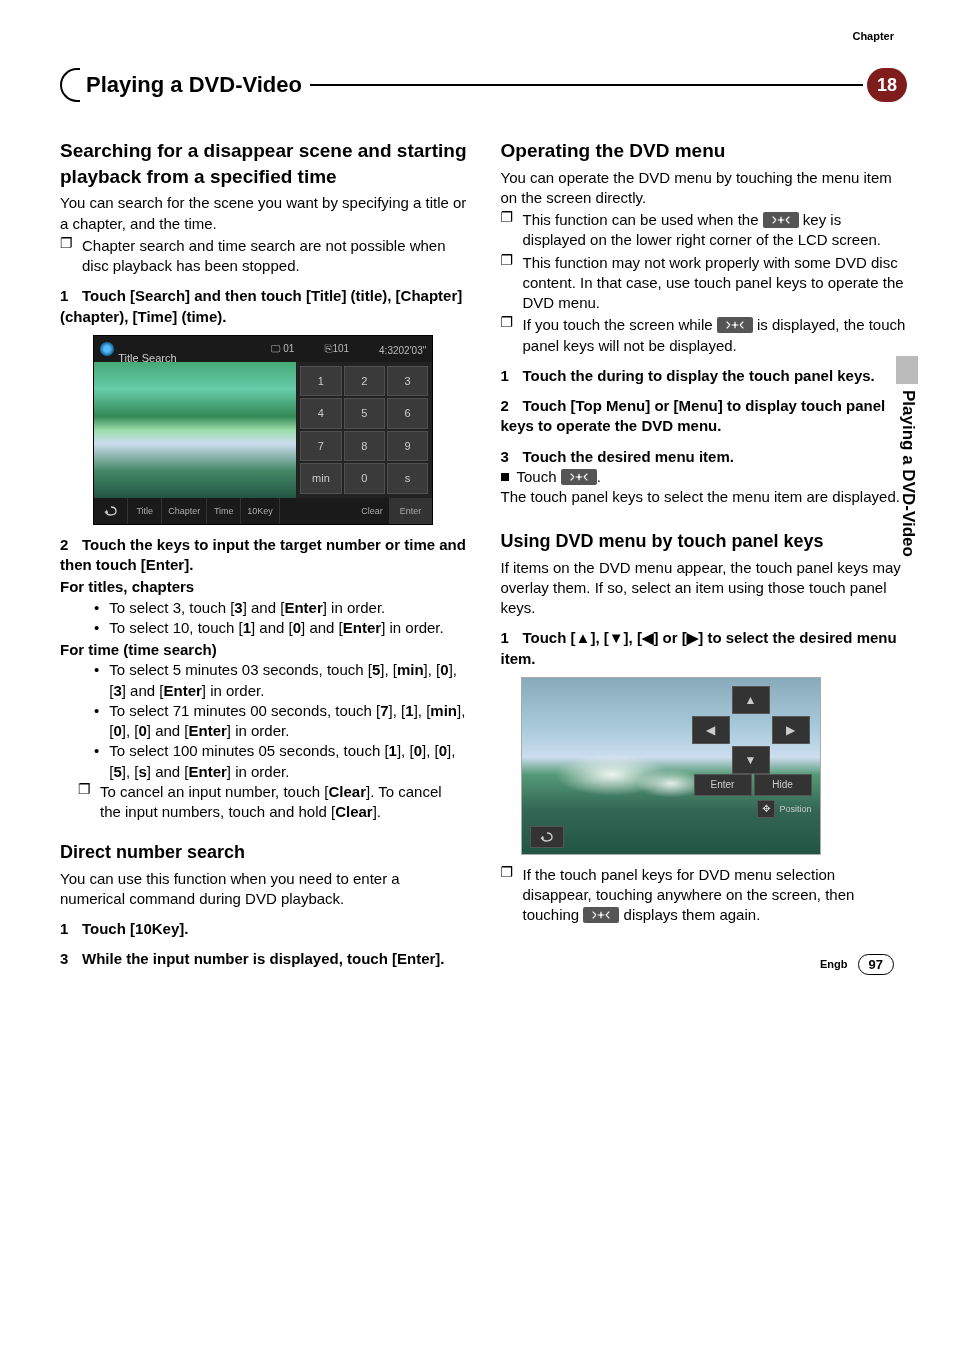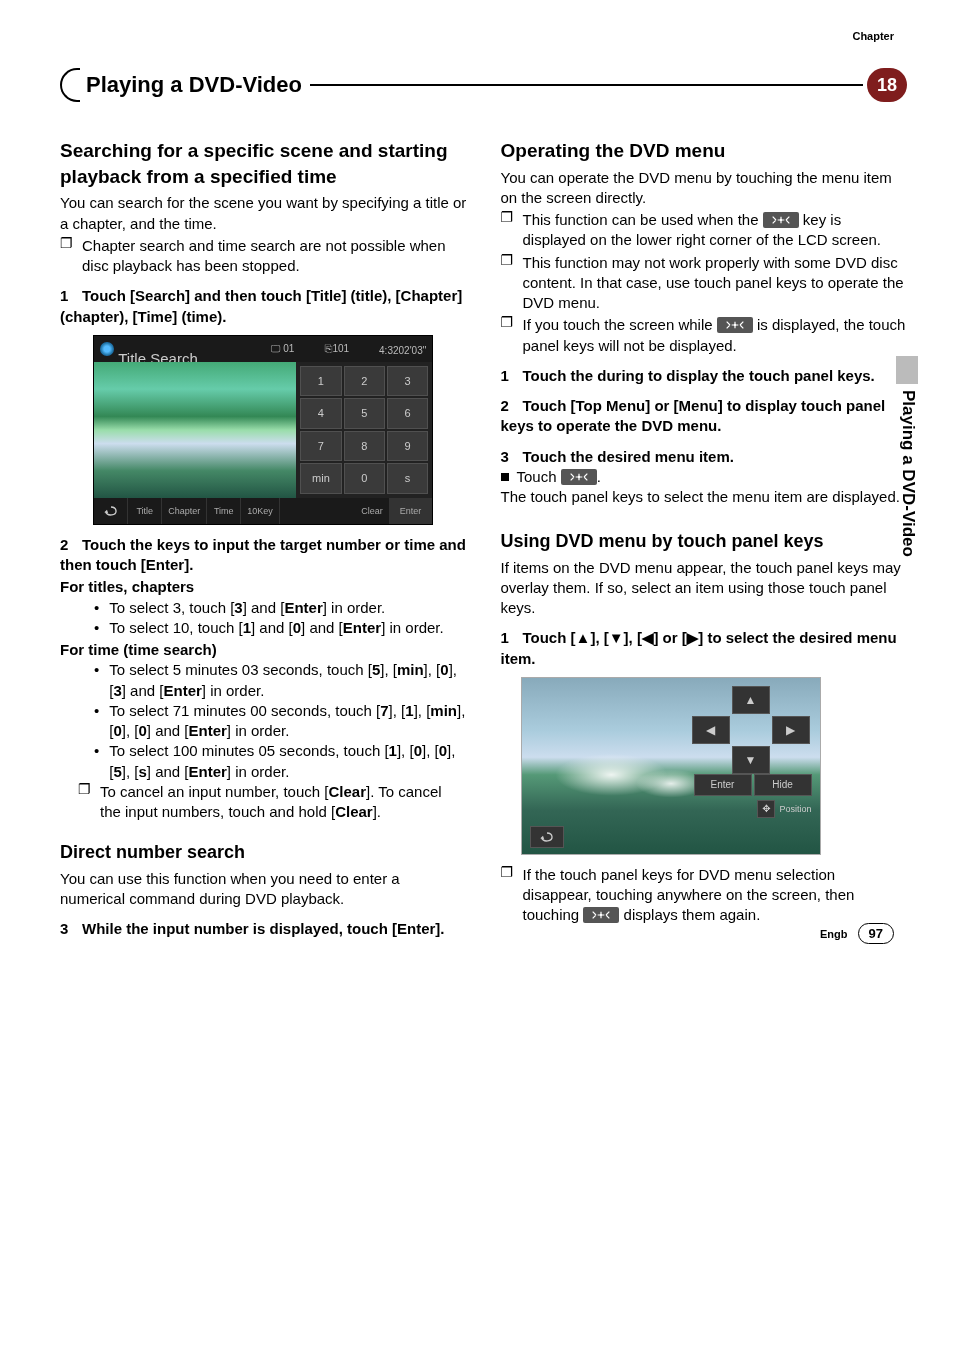--- a/index.html
+++ b/index.html
@@ -189,37 +189,37 @@
   <div class="title-bar">
     <div class="left-cap"></div>
     <div class="title-text">Playing a DVD-Video</div>
     <div class="line"></div>
     <div class="badge">18</div>
   </div>
 
   <div class="cols">
 
     <div class="col">
-      <div class="h2">Searching for a specific scene and starting playback from a specified time</div>
+      <div class="h2">Searching for a disappear scene and starting playback from a specified time</div>
       <div class="para">You can search for the scene you want by specifying a title or a chapter, and the time.</div>
       <ul class="note-list">
         <li>
             <span class="mk note-mk">❐</span>
             <span>Chapter search and time search are not possible when disc playback has been stopped.</span>
           </li>
       </ul>
 
       <div class="step"><span class="step-num">1</span><span>Touch [Search] and then touch [Title] (title), [Chapter] (chapter), [Time] (time).</span></div>
 
       <div class="screenshot1">
         <div class="ss1-top">
           <div class="dvdv">
             <span class="disc-icon"></span>
             <span style="display:flex;flex-direction:column;line-height:1;">
-              <span style="color:#ccc;font-size:15px;margin-top:28px;">Title Search</span>
+              <span style="color:#ccc;font-size:11px;margin-top:28px;">Title Search</span>
               <span style="color:#888;font-size:8px;">DVD-V</span>
             </span>
           </div>
           <div class="right">
             <span>🖵 <span>01</span></span>
             <span>⎘<span>101</span></span>
             <span style="display:flex;flex-direction:row;align-items:flex-end;line-height:1;">
               <span>4:32</span>
               <span>02'03"</span>
             </span>
@@ -286,20 +286,21 @@
       </ul>
       <ul class="note-list" style="padding-left:18px;">
         <li>
             <span class="mk note-mk">❐</span>
             <span><span>To cancel an input number, touch [</span><span class="b">Clear</span><span>]. To cancel the input numbers, touch and hold [</span><span class="b">Clear</span><span>].</span></span>
           </li>
       </ul>
 
       <div class="h3">Direct number search</div>
       <div class="para">You can use this function when you need to enter a numerical command during DVD playback.</div>
+      <div class="step"><span class="step-num">1</span><span>Touch [10Key].</span></div>
       <div class="step"><span class="step-num">3</span><span>While the input number is displayed, touch [Enter].</span></div>
     </div>
 
     <div class="col">
       <div class="h2">Operating the DVD menu</div>
       <div class="para">You can operate the DVD menu by touching the menu item on the screen directly.</div>
       <ul class="note-list">
         <li>
             <span class="mk note-mk">❐</span>
             <span><span>This function can be used when the </span><span class="inline-key">

